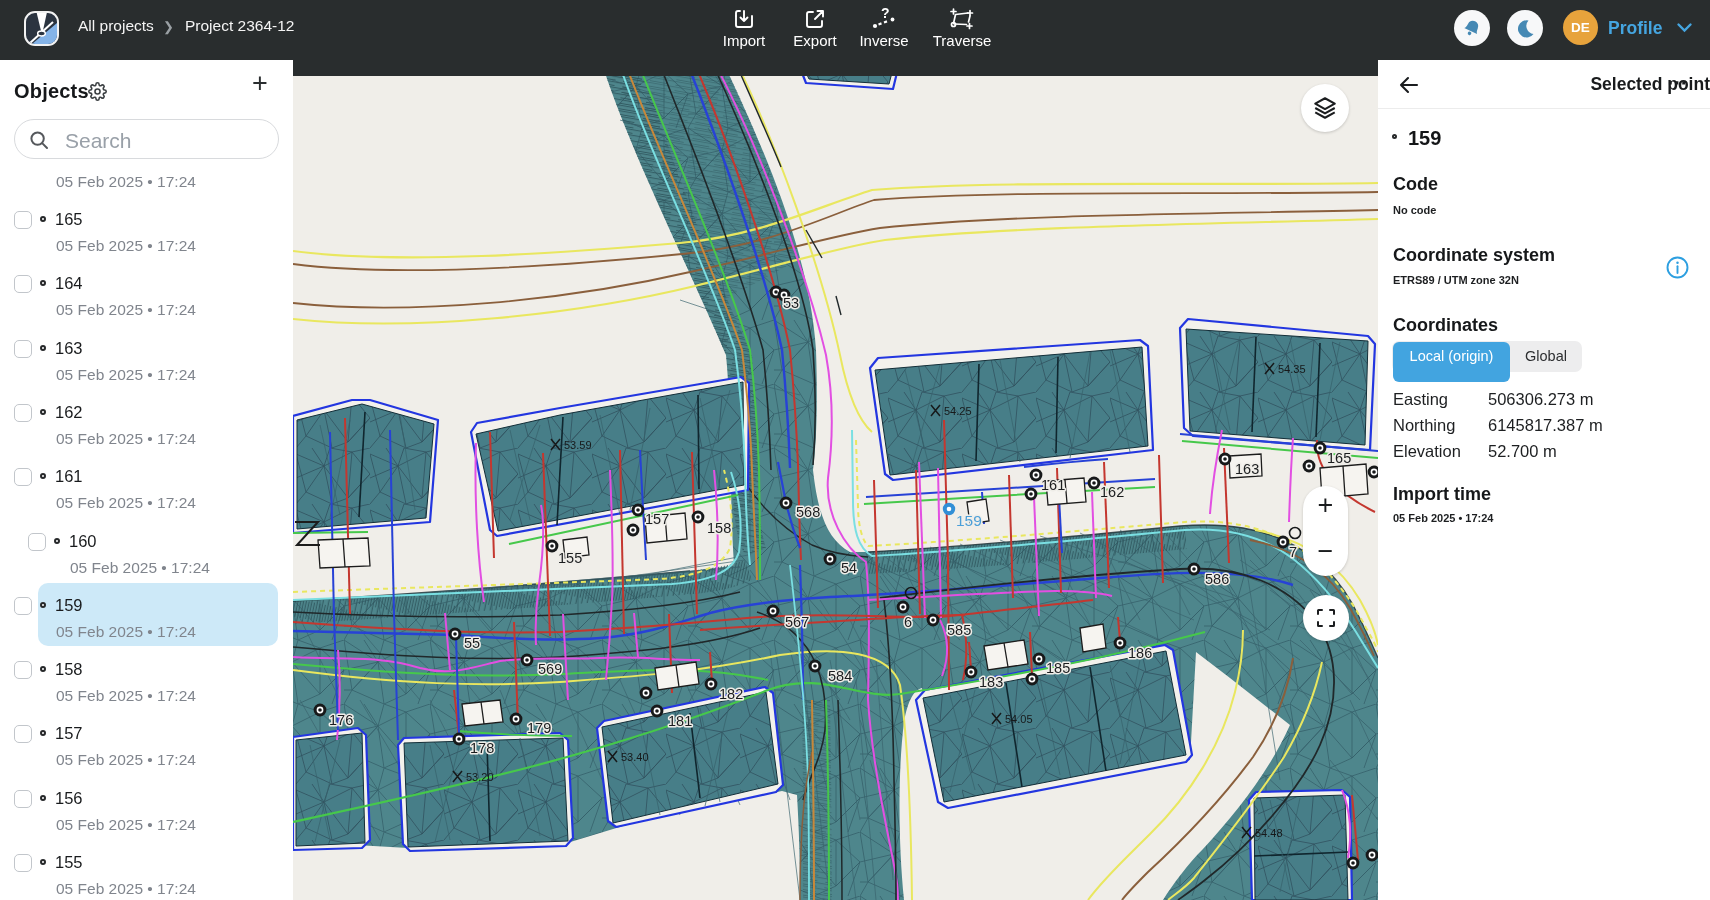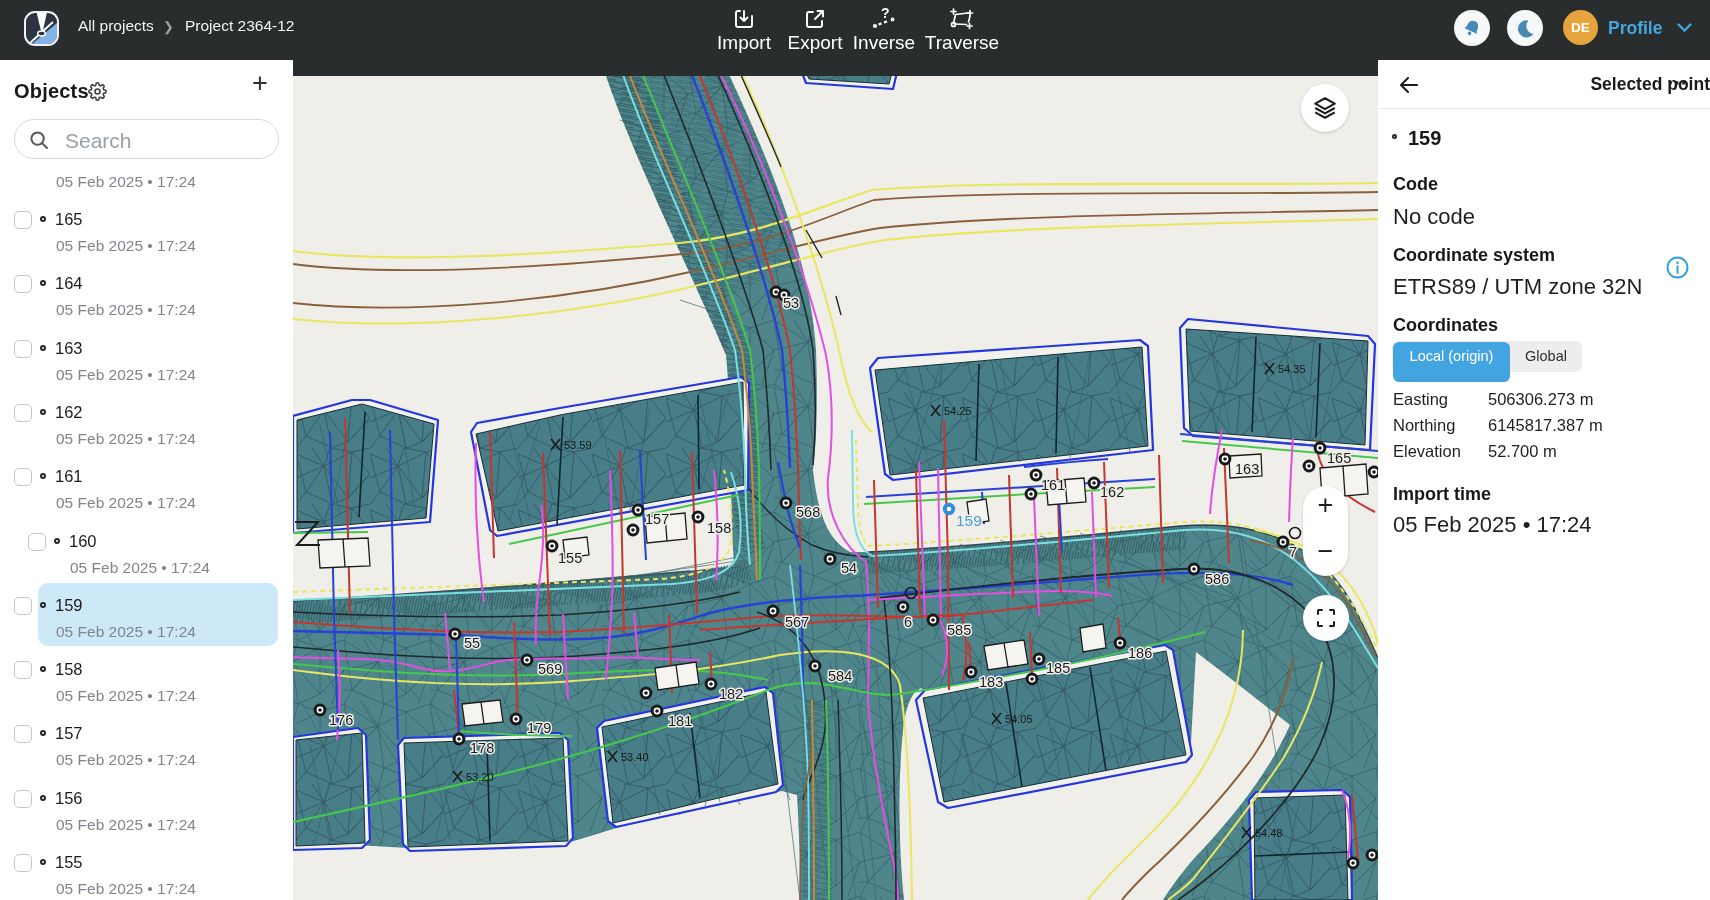--- a/index.html
+++ b/index.html
@@ -5,42 +5,42 @@
   * { margin:0; padding:0; box-sizing:border-box; }
   html,body { width:1710px; height:900px; overflow:hidden; font-family:"Liberation Sans", sans-serif; background:#fff; }
   #app { position:relative; width:1710px; height:900px; }
   
   #hdr { position:absolute; left:0; top:0; width:1710px; height:76px; background:#292d2e; color:#fff; }
   #logo { position:absolute; left:24px; top:11px; width:35px; height:35px; border-radius:11px; background:#2b3440; border:2px solid #f2f2f2; overflow:hidden; }
   .crumb { position:absolute; top:17px; font-size:15.5px; color:#f4f4f4; }
   .crumbsep { color:#9aa0a4; }
   .hbtn { position:absolute; top:5px; width:76px; text-align:center; color:#fff; }
   .hbtn svg { display:block; margin:2px auto 1px; }
-  .hbtn .lbl { font-size:19px; }
+  .hbtn .lbl { font-size:15px; }
   .circbtn { position:absolute; top:10px; width:36px; height:36px; border-radius:50%; background:#f7f8f9; display:flex; align-items:center; justify-content:center; }
   #avatar { position:absolute; top:10px; left:1563px; width:35px; height:35px; border-radius:50%; background:#e7a33c; color:#fff; font-size:13.5px; font-weight:bold; display:flex; align-items:center; justify-content:center; }
   #profile { position:absolute; top:18px; left:1608px; color:#45a5e0; font-weight:bold; font-size:17.5px; }
   
   #side { position:absolute; left:0; top:60px; width:293px; height:840px; background:#fff; overflow:hidden; }
   #side h1 { position:absolute; left:14px; top:20px; font-size:20px; color:#16181a; letter-spacing:.2px; }
   #plus { position:absolute; left:252px; top:8px; font-size:27px; font-weight:300; color:#2a2d2f; }
   #search { position:absolute; left:14px; top:59px; width:265px; height:40px; border:1.5px solid #d8dadd; border-radius:20px; }
   #search .ph { position:absolute; left:50px; top:9px; font-size:21px; color:#99a0a8; }
   .item { position:absolute; left:0; width:293px; height:64px; }
   .item .cb { position:absolute; left:14px; top:4px; width:18px; height:18px; border:1.6px solid #c2c6cb; border-radius:5px; background:#fff; }
   .item .dot { position:absolute; left:40px; top:9px; width:6px; height:6px; border:2px solid #26282a; border-radius:50%; background:#fff; }
   .item .num { position:absolute; left:55px; top:3px; font-size:16.5px; color:#191b1d; font-weight:500; }
   .item .date { position:absolute; left:56px; top:30px; font-size:15.5px; color:#80858d; }
   #hilite { position:absolute; left:38px; top:523px; width:240px; height:63px; background:#cde9f8; border-radius:10px; }
   
   #panel { position:absolute; left:1378px; top:60px; width:332px; height:840px; background:#fff; }
   #panel .phead { position:absolute; left:0; top:0; width:332px; height:49px; border-bottom:1px solid #ececec; }
   #panel .ptitle { position:absolute; left:0; top:14px; width:332px; text-align:right; font-weight:bold; font-size:17.5px; color:#191b1d; }
   .h2 { font-weight:bold; font-size:18px; color:#16181a; position:absolute; left:15px; }
-  .body { font-size:22px; color:#1d1f21; position:absolute; left:15px; }
+  .body { font-size:11px; color:#1d1f21; position:absolute; left:15px;font-weight:bold; }
   #ptname { position:absolute; left:30px; top:67px; font-size:20px; font-weight:bold; color:#141618; }
   #ptdot { position:absolute; left:14px; top:74px; width:5px; height:5px; border:2px solid #26282a; border-radius:50%; background:#fff; }
   #toggle { position:absolute; left:14px; top:281px; width:190px; height:31px; background:#ededee; border-radius:7px; }
   #toggle .sel { position:absolute; left:1px; top:1px; width:117px; height:40px; background:#42a4e0; border-radius:6px; color:#fff; font-size:14.5px; text-align:center; line-height:29px; }
   #toggle .un { position:absolute; left:118px; top:0; width:72px; height:31px; color:#2c2e30; font-size:14.5px; text-align:center; line-height:31px; }
   .crow { position:absolute; font-size:16.5px; color:#1d1f21; }
   
   #map { position:absolute; left:293px; top:60px; width:1085px; height:840px; background:#f0eee9; }
 </style>
 </head>

